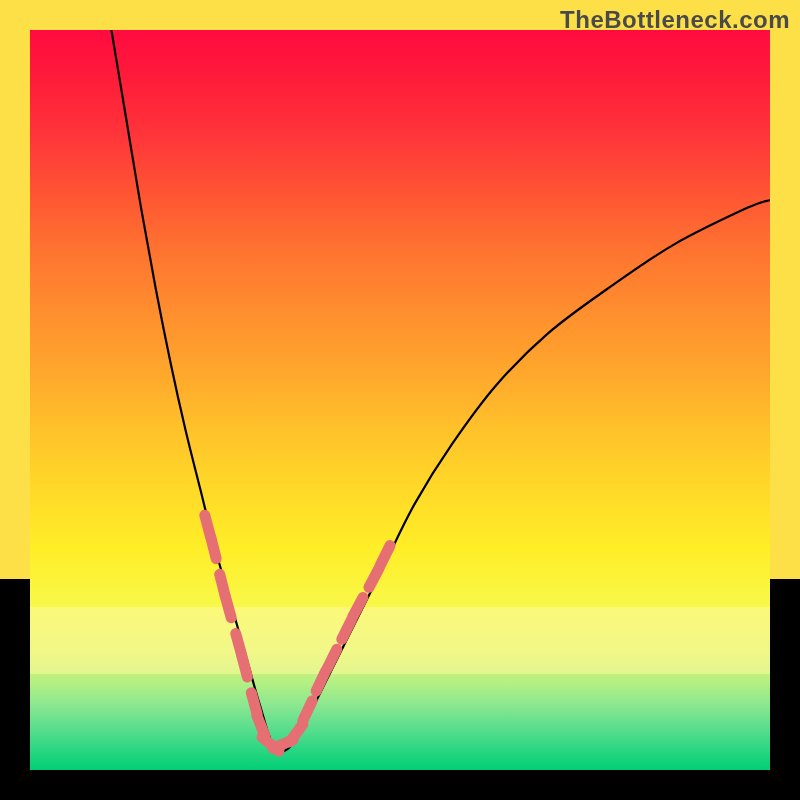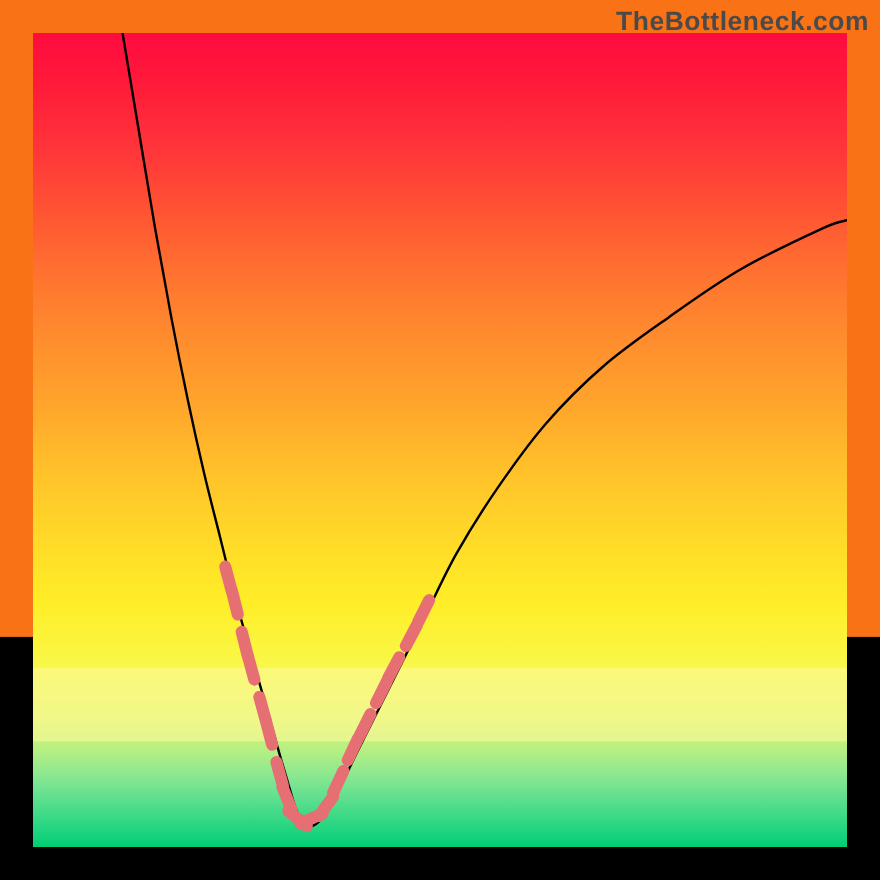--- a/index.html
+++ b/index.html
@@ -8,21 +8,21 @@
     width: 800px;
     height: 800px;
     background: #000;
     font-family: Arial, Helvetica, sans-serif;
     overflow: hidden;
   }
   .stage {
     position: relative;
     width: 800px;
     height: 579px;
-    background: #f97316;
+    background: #fde047;
   }
   .watermark {
     position: absolute;
     top: 6px;
     right: 10px;
     color: #4a4a4a;
     font-size: 24px;
     font-weight: 600;
     letter-spacing: 0.5px;
     z-index: 20;

